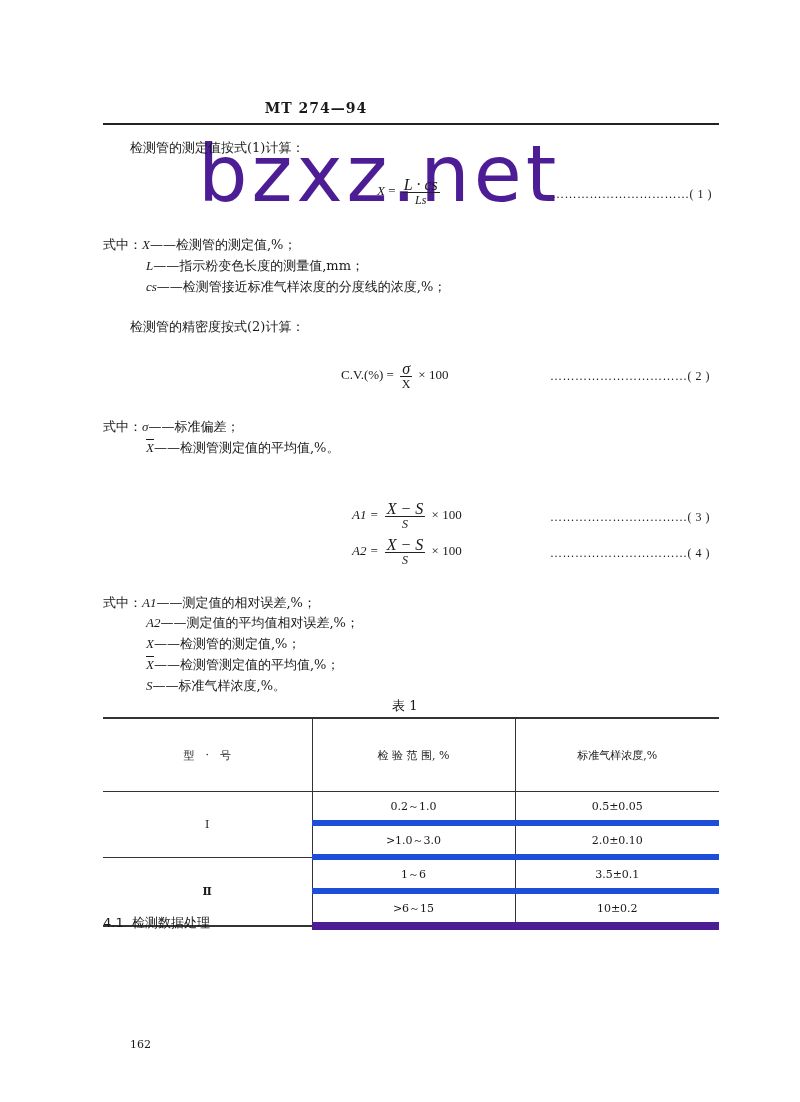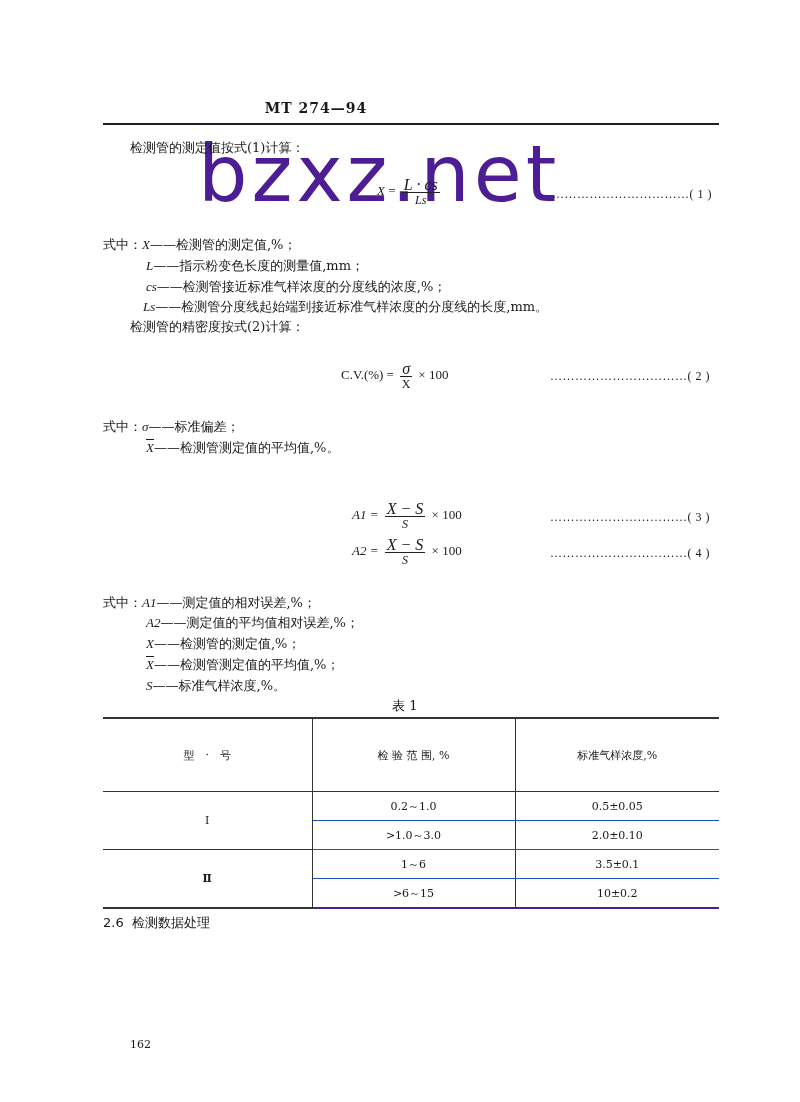--- a/index.html
+++ b/index.html
@@ -17,22 +17,22 @@
   .frac .num { border-bottom:1px solid #222; padding:0 2px; line-height:14px; font-size:16px; }
   .frac .den { line-height:14px; font-size:12px; }
   .formula { font-size:13px; font-family:"Liberation Serif", "DejaVu Serif", serif; white-space:nowrap; }
   .eqno { font-size:12px; letter-spacing:0.5px; white-space:nowrap; font-family:"Liberation Serif", serif; }
   .ovl { text-decoration:overline; }
   table.t5 { position:absolute; left:103px; top:717px; width:616px; border-collapse:collapse; font-size:11px; }
   table.t5 td { text-align:center; border-left:1px solid #333; border-right:1px solid #333; padding:0; }
   table.t5 tr.h td { height:72px; border-top:2px solid #333; border-bottom:1.5px solid #333; }
   table.t5 td:first-child { border-left:none; }
   table.t5 td:last-child { border-right:none; }
-  table.t5 tr.r td { height:28px; border-bottom:1px solid #1d4ed8; }
-  table.t5 tr.last td { border-bottom:2px solid #4c1d95; }
+  table.t5 tr.r td { height:28px; border-bottom:6px solid #1d4ed8; }
+  table.t5 tr.last td { border-bottom:8px solid #4c1d95; }
   .sec { font-family:"DejaVu Sans", "Liberation Sans", sans-serif; font-size:13px; white-space:nowrap; }
   .pageno { left:130px; top:1038px; font-size:11px; }
 </style>
 </head>
 <body>
 
 <div class="watermark">bzxz.net</div>
 
 <div class="layer">
 
@@ -52,23 +52,20 @@
   </div>
 
   <div class="abs txt" style="left:103px;top:236px;">
     <span>式中：</span><span class="it">X</span><span>——检测管的测定值,%；</span>
   </div>
   <div class="abs txt" style="left:146px;top:257px;">
     <span class="it">L</span><span>——指示粉变色长度的测量值,mm；</span>
   </div>
   <div class="abs txt" style="left:146px;top:278px;">
     <span class="it">cs</span><span>——检测管接近标准气样浓度的分度线的浓度,%；</span>
-  </div>
-  <div class="abs txt" style="left:143px;top:298px;">
-    <span class="it">Ls</span><span>——检测管分度线起始端到接近标准气样浓度的分度线的长度,mm。</span>
   </div>
 
   <div class="abs txt" style="left:130px;top:318px;">检测管的精密度按式(2)计算：</div>
   <div class="abs formula" style="left:341px;top:362px;">
     <span>C.V.(%) =</span>
     <span class="frac">
       <span class="num it">σ</span>
       <span class="den ovl">X</span>
     </span>
     <span>× 100</span>
@@ -151,17 +148,17 @@
       <td>3.5±0.1</td>
     </tr>
     <tr class="r last">
       <td>&gt;6～15</td>
       <td>10±0.2</td>
     </tr>
   </tbody>
     </table>
 
   <div class="abs sec" style="left:103px;top:914px;">
-    <span>2.6</span>&nbsp;&nbsp;<span>检测数据处理</span>
+    <span>4.1</span>&nbsp;&nbsp;<span>检测数据处理</span>
   </div>
 
   <div class="abs pageno">162</div>
 </div>
 
 </body></html>

